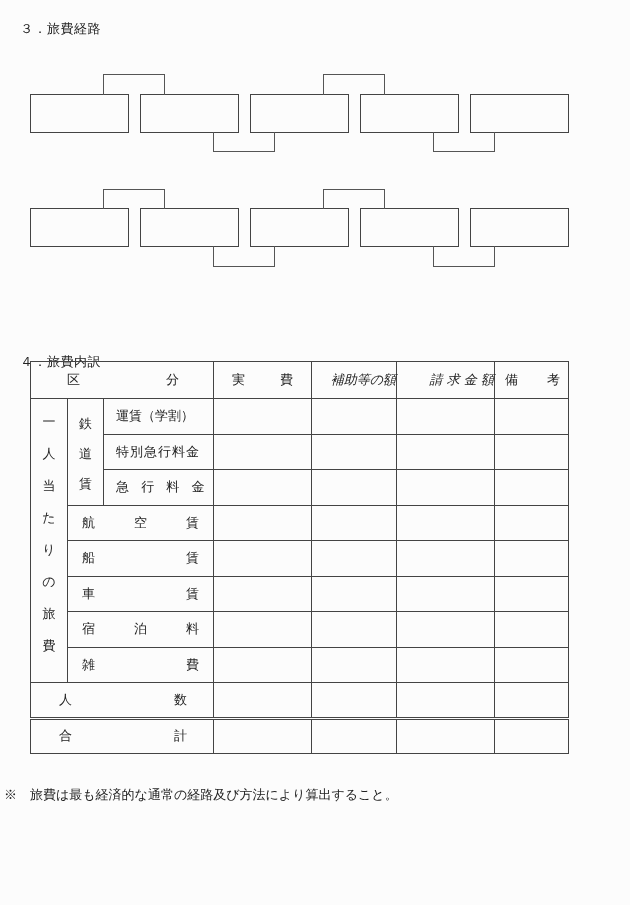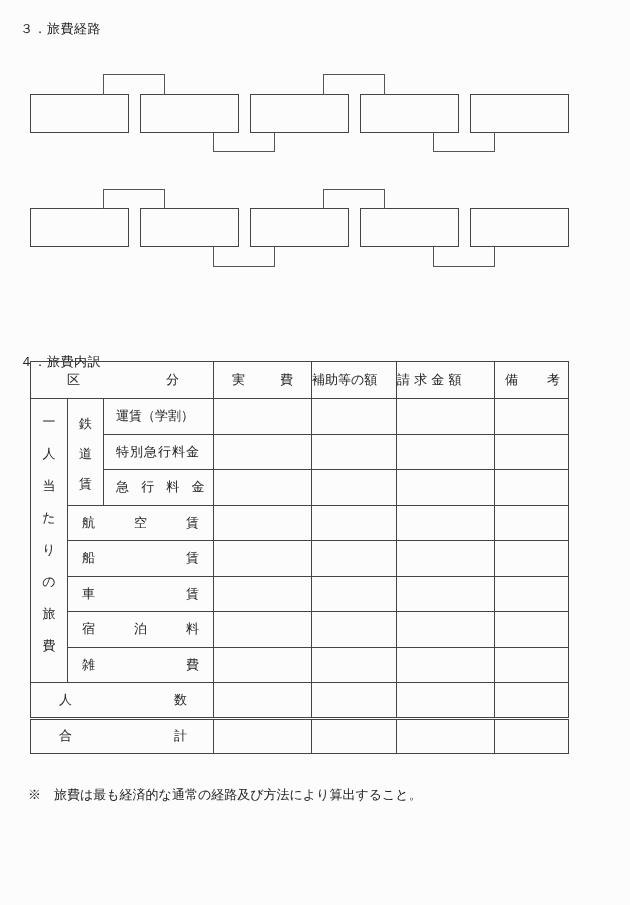--- a/index.html
+++ b/index.html
@@ -4,25 +4,25 @@
 <style>
   html,body{margin:0;padding:0;background:#fcfcfc;}
   body{width:630px;height:905px;position:relative;overflow:hidden;font-family:"DejaVu Serif","Liberation Serif",serif;color:#222;}
   .heading{position:absolute;left:20px;font-size:13px;letter-spacing:0.5px;text-align:right;}
   .box{position:absolute;border:1.3px solid #444;box-sizing:border-box;background:transparent;}
   .link{position:absolute;border:1.2px solid #555;box-sizing:border-box;}
   .link.top{border-bottom:none;}
   .link.bot{border-top:none;}
   table.grid{position:absolute;left:30px;top:361px;border-collapse:collapse;table-layout:fixed;font-size:13px;}
   table.grid td{border:1.2px solid #444;padding:0;height:35.5px;box-sizing:border-box;vertical-align:middle;}
-  .hdr{text-align:left;}
+  .hdr{text-align:right;font-style:italic;}
   .spread{display:flex;justify-content:space-between;padding:0 14px;}
   .vert{display:flex;flex-direction:column;align-items:center;}
   .dbl td{border-top:3px double #444 !important;}
-  .note{position:absolute;left:28px;top:786px;font-size:13px;}
+  .note{position:absolute;left:4px;top:786px;font-size:13px;}
 </style>
 </head>
 <body>
 
 <div class="heading" style="top:20px;">３．旅費経路</div>
 
 <div>
   <div class="box" style="left:30px;top:94px;width:99px;height:39px;"></div>
   <div class="box" style="left:140px;top:94px;width:99px;height:39px;"></div>
   <div class="box" style="left:250px;top:94px;width:99px;height:39px;"></div>

